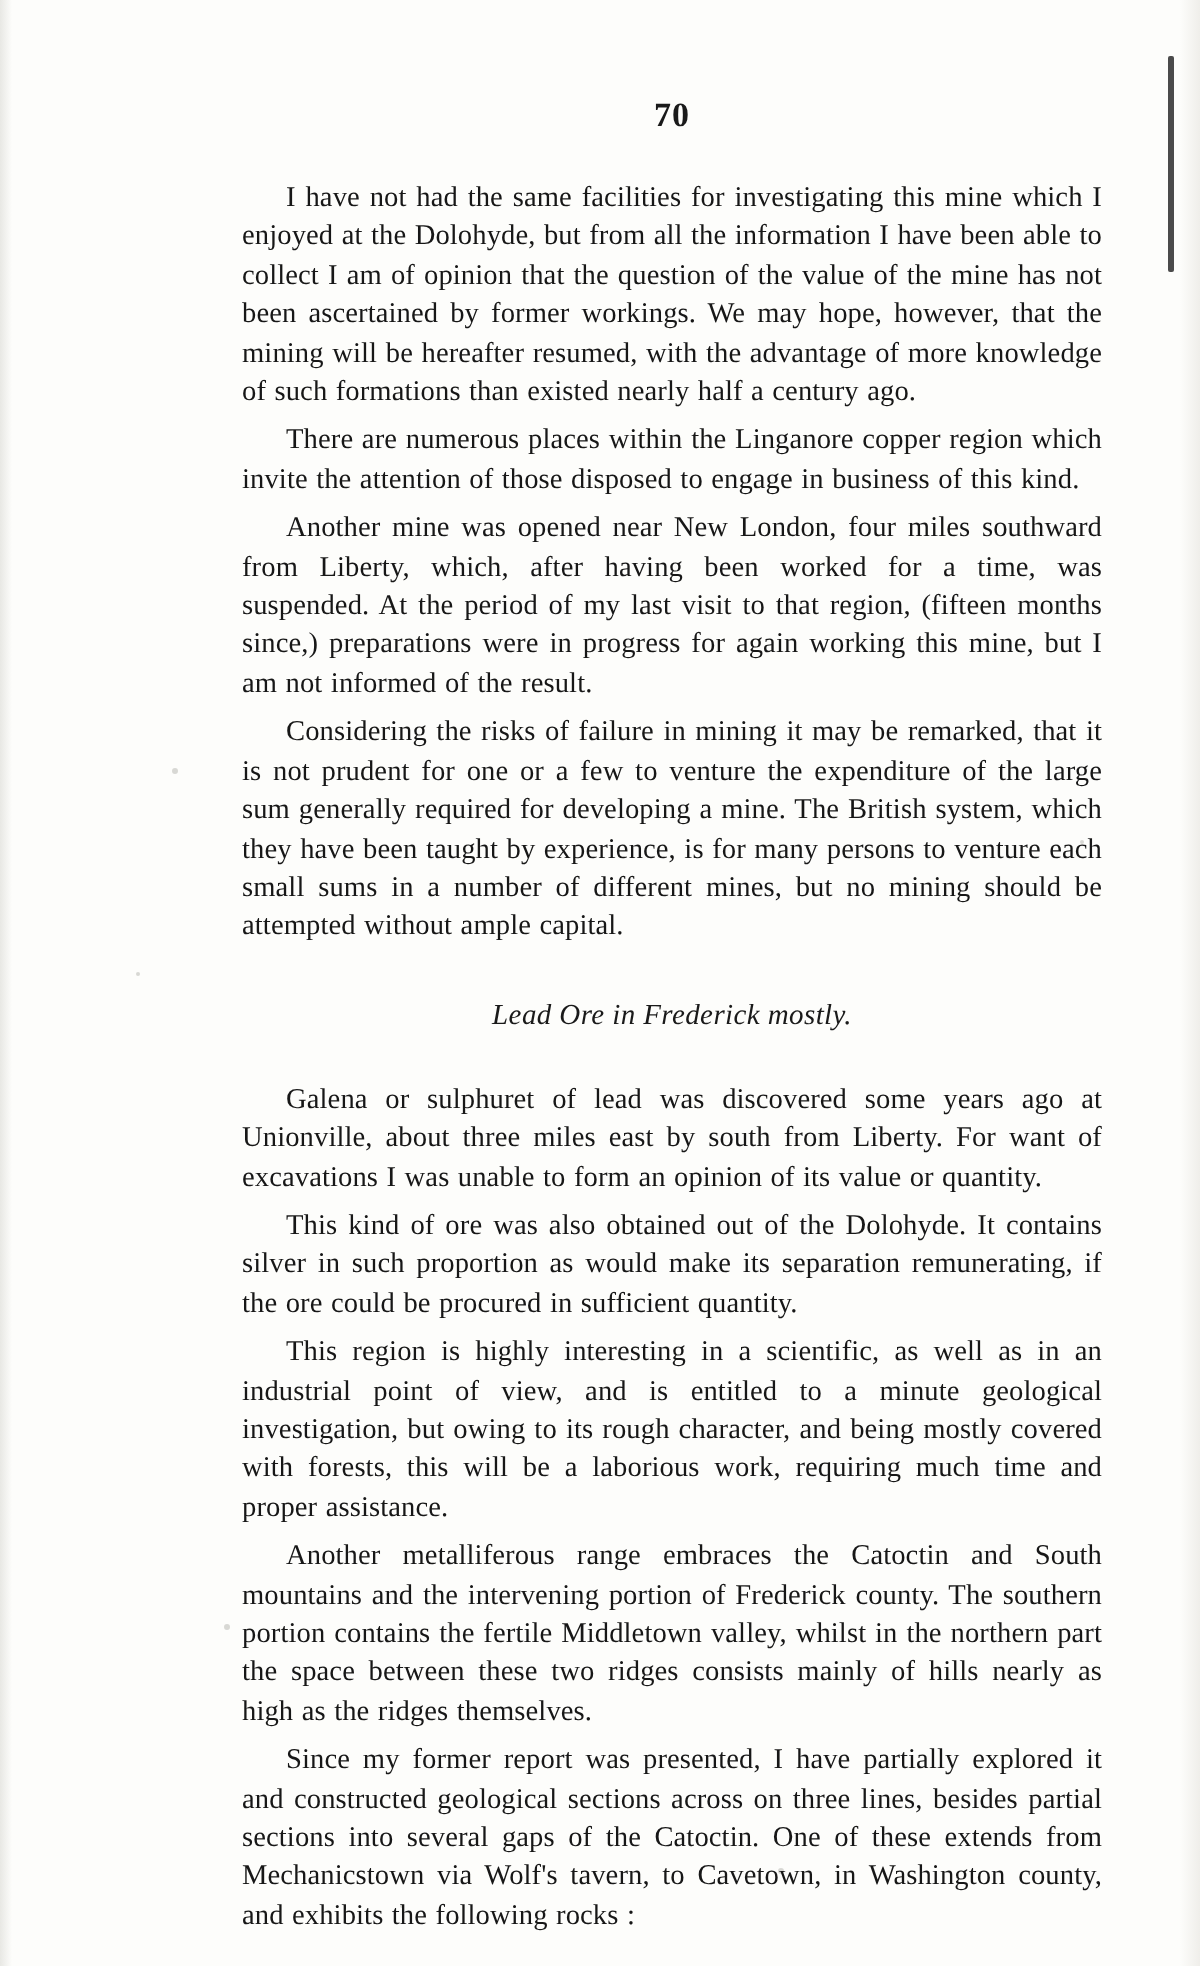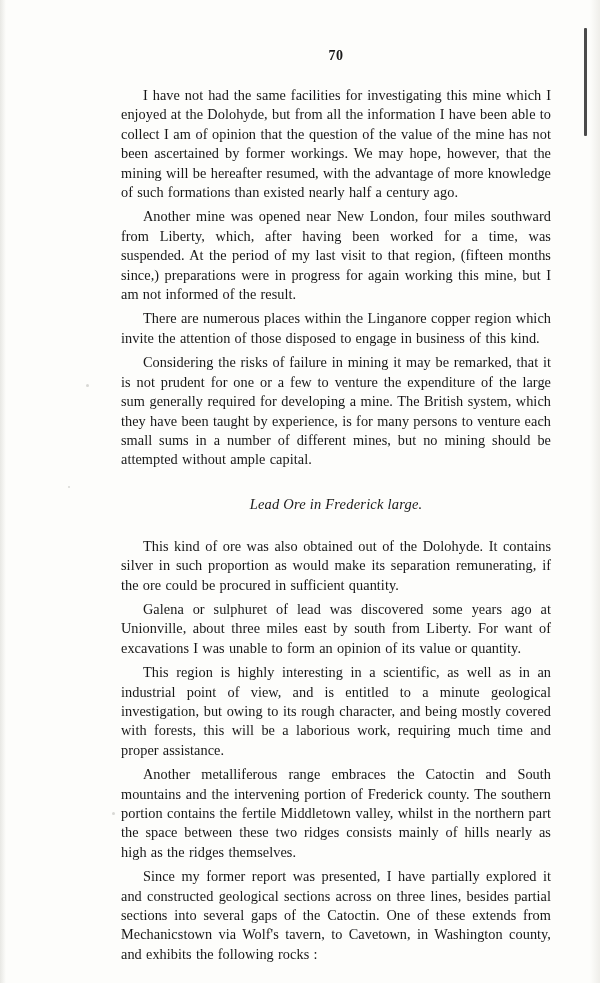--- a/index.html
+++ b/index.html
@@ -44,21 +44,21 @@
     opacity: .85;
   }
   .content {
     position: absolute;
     left: 116px;
     top: 48px;
     width: 440px;
   }
   .page-number {
     text-align: center;
-    font-size: 14px;
+    font-size: 17px;
     font-weight: bold;
     letter-spacing: .5px;
     margin-bottom: 22px;
     font-family: "Liberation Serif", serif;
   }
   .body-text p {
     margin: 5px;
     font-size: 14.3px;
     line-height: 19.4px;
     text-align: justify;
@@ -96,29 +96,29 @@
   <div class="speck" style="left:112px; top:812px; width:3px; height:3px;"></div>
   <div class="speck" style="left:389px; top:934px; width:3px; height:3px;"></div>
   <div class="speck" style="left:200px; top:952px; width:2px; height:2px;"></div>
 
   <div class="content">
 
     <div class="page-number">70</div>
 
     <div class="body-text">
       <p>I have not had the same facilities for investigating this mine which I enjoyed at the Dolohyde, but from all the information I have been able to collect I am of opinion that the question of the value of the mine has not been ascertained by former workings. We may hope, however, that the mining will be hereafter resumed, with the advantage of more knowledge of such formations than existed nearly half a century ago.</p>
+      <p>There are numerous places within the Linganore copper region which invite the attention of those disposed to engage in business of this kind.</p>
       <p>Another mine was opened near New London, four miles southward from Liberty, which, after having been worked for a time, was suspended. At the period of my last visit to that region, (fifteen months since,) preparations were in progress for again working this mine, but I am not informed of the result.</p>
-      <p>There are numerous places within the Linganore copper region which invite the attention of those disposed to engage in business of this kind.</p>
       <p>Considering the risks of failure in mining it may be remarked, that it is not prudent for one or a few to venture the expenditure of the large sum generally required for developing a mine. The British system, which they have been taught by experience, is for many persons to venture each small sums in a number of different mines, but no mining should be attempted without ample capital.</p>
     </div>
 
-    <div class="section-heading">Lead Ore in Frederick large.</div>
+    <div class="section-heading">Lead Ore in Frederick mostly.</div>
 
     <div class="body-text">
+      <p>Galena or sulphuret of lead was discovered some years ago at Unionville, about three miles east by south from Liberty. For want of excavations I was unable to form an opinion of its value or quantity.</p>
       <p>This kind of ore was also obtained out of the Dolohyde. It contains silver in such proportion as would make its separation remunerating, if the ore could be procured in sufficient quantity.</p>
-      <p>Galena or sulphuret of lead was discovered some years ago at Unionville, about three miles east by south from Liberty. For want of excavations I was unable to form an opinion of its value or quantity.</p>
       <p>This region is highly interesting in a scientific, as well as in an industrial point of view, and is entitled to a minute geological investigation, but owing to its rough character, and being mostly covered with forests, this will be a laborious work, requiring much time and proper assistance.</p>
       <p>Another metalliferous range embraces the Catoctin and South mountains and the intervening portion of Frederick county. The southern portion contains the fertile Middletown valley, whilst in the northern part the space between these two ridges consists mainly of hills nearly as high as the ridges themselves.</p>
       <p>Since my former report was presented, I have partially explored it and constructed geological sections across on three lines, besides partial sections into several gaps of the Catoctin. One of these extends from Mechanicstown via Wolf's tavern, to Cavetown, in Washington county, and exhibits the following rocks :</p>
     </div>
 
   </div>
 </div>
 
 </body></html>

